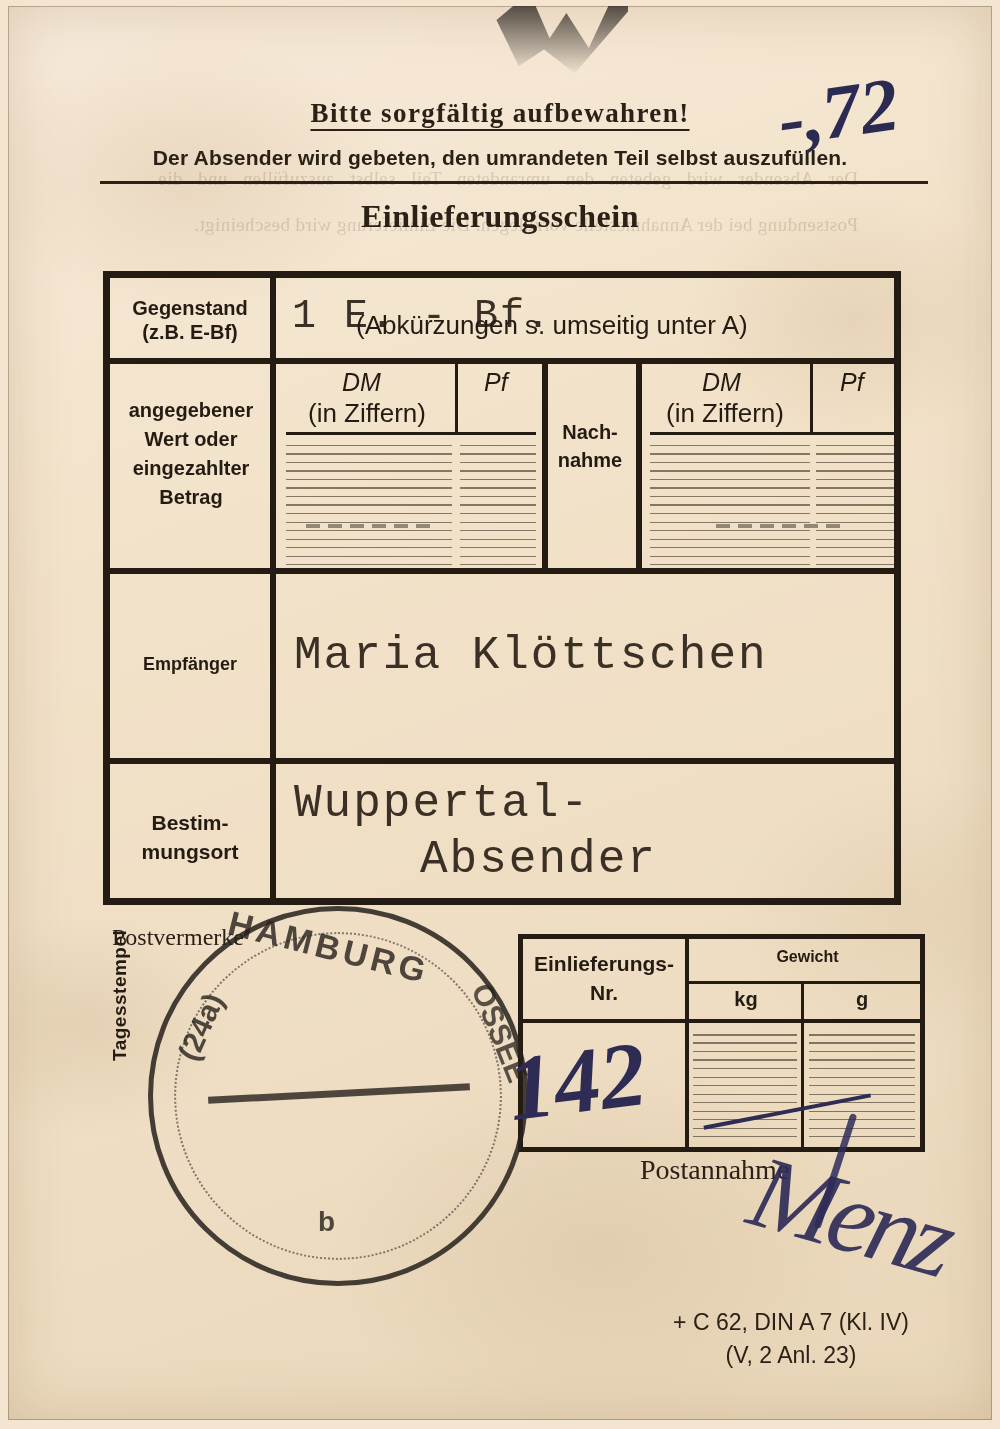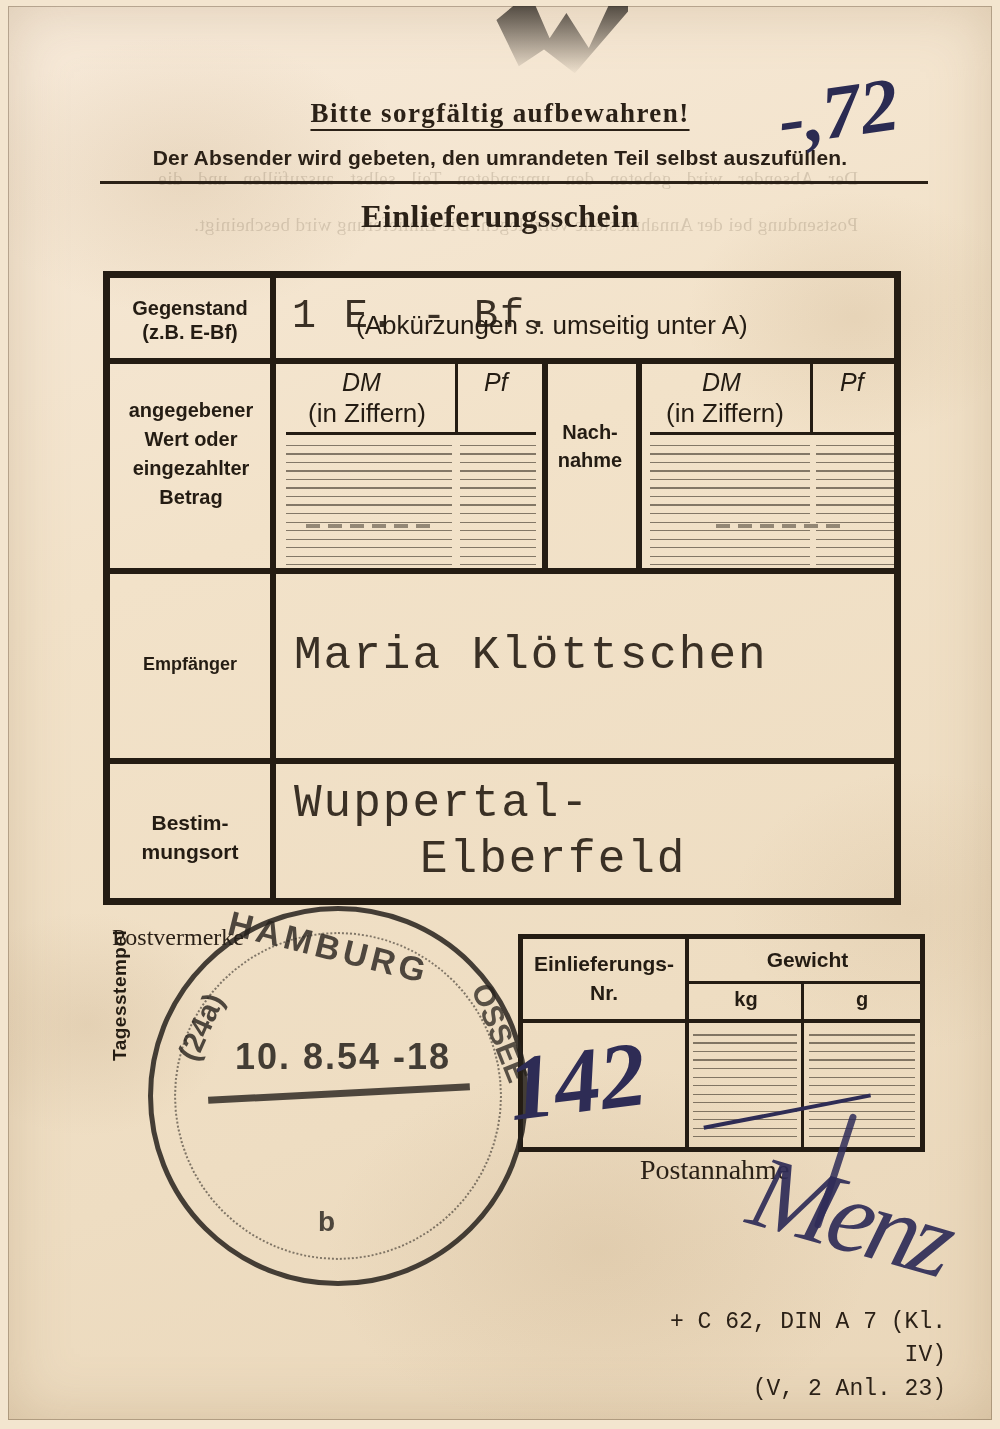--- a/index.html
+++ b/index.html
@@ -227,22 +227,22 @@
     top: 1337px;
     font-family: "Liberation Serif", serif;
     font-size: 24px;
     color: #2b2117;
   }
   .footR {
     position: absolute;
     left: 628px;
     top: 1300px;
     width: 310px;
-    text-align: right;
-    font-family: Liberation Mono, monospace;
+    text-align: center;
+    font-family: Liberation Sans, sans-serif;
     font-size: 23px;
     color: #2b2117;
     line-height: 1.45;
   }
 
   
   .ink {
     position: absolute;
     color: #2f2a55;
     font-family: "Liberation Serif", serif;
@@ -441,58 +441,57 @@
         <div class="smudge" style="left:606px; top:246px; width:124px;"></div>
 
         <div class="lbl" style="left:0; top:376px; width:160px; font-size:18px;">Empfänger</div>
         <div class="typed" style="left:184px; top:352px; font-size:46px;">Maria Klöttschen</div>
 
         <div class="lbl" style="left:0; top:530px; width:160px; font-size:21px; line-height:1.4;">
           <span>Bestim-</span><br>
           <span>mungsort</span>
         </div>
         <div class="typed" style="left:184px; top:500px; font-size:46px;">Wuppertal-</div>
-        <div class="typed" style="left:310px; top:556px; font-size:46px;">Elberfeld</div>
+        <div class="typed" style="left:310px; top:556px; font-size:46px;">Absender</div>
       </div>
 
       <div class="postvermerke">Postvermerke</div>
       <div class="tagesstempel">Tagesstempel</div>
 
       <div class="rightbox">
         <div class="ln" style="left:0; top:80px; width:397px; height:4px;"></div>
         <div class="ln" style="left:162px; top:0; width:4px; height:208px;"></div>
         <div class="ln" style="left:278px; top:42px; width:3px; height:166px;"></div>
         <div class="ln" style="left:166px; top:42px; width:231px; height:3px;"></div>
 
         <div class="lbl" style="left:0; top:10px; width:162px; font-size:21px; line-height:1.4;">
           <span>Einlieferungs-</span><br>
           <span>Nr.</span>
         </div>
-        <div class="lbl" style="left:166px; top:8px; width:237px; font-size:21px;">Gewicht</div>
+        <div class="lbl" style="left:166px; top:8px; width:237px; font-size:16px;">Gewicht</div>
         <div class="lbl" style="left:168px; top:48px; width:110px; font-size:20px;">kg</div>
         <div class="lbl" style="left:284px; top:48px; width:110px; font-size:20px;">g</div>
 
         <div class="ruled" style="left:170px; top:88px; width:104px; height:116px;"></div>
         <div class="ruled" style="left:286px; top:88px; width:106px; height:116px;"></div>
       </div>
 
       <div class="postannahme">Postannahme</div>
 
       <div class="footR">
         <span>+ C 62, DIN A 7 (Kl. IV)</span><br>
         <span>(V, 2 Anl. 23)</span>
       </div>
 
       <div class="stamp">
         <div class="ring"></div>
         <div class="ring2"></div>
         <div class="arc-top">HAMBURG</div>
         <div class="arc-left">(24a)</div>
         <div class="arc-right">OSSEE</div>
-        <div class="date">10. 8.54 -18</div>
         <div class="bar"></div>
         <div class="arc-bot">b</div>
       </div>
 
       <div class="ink ink-top">-,72</div>
       <div class="ink ink-nr">142</div>
       <div class="ink ink-weight"></div>
       <div class="ink signature">Menz</div>
       <div class="sig-tail"></div>
 

